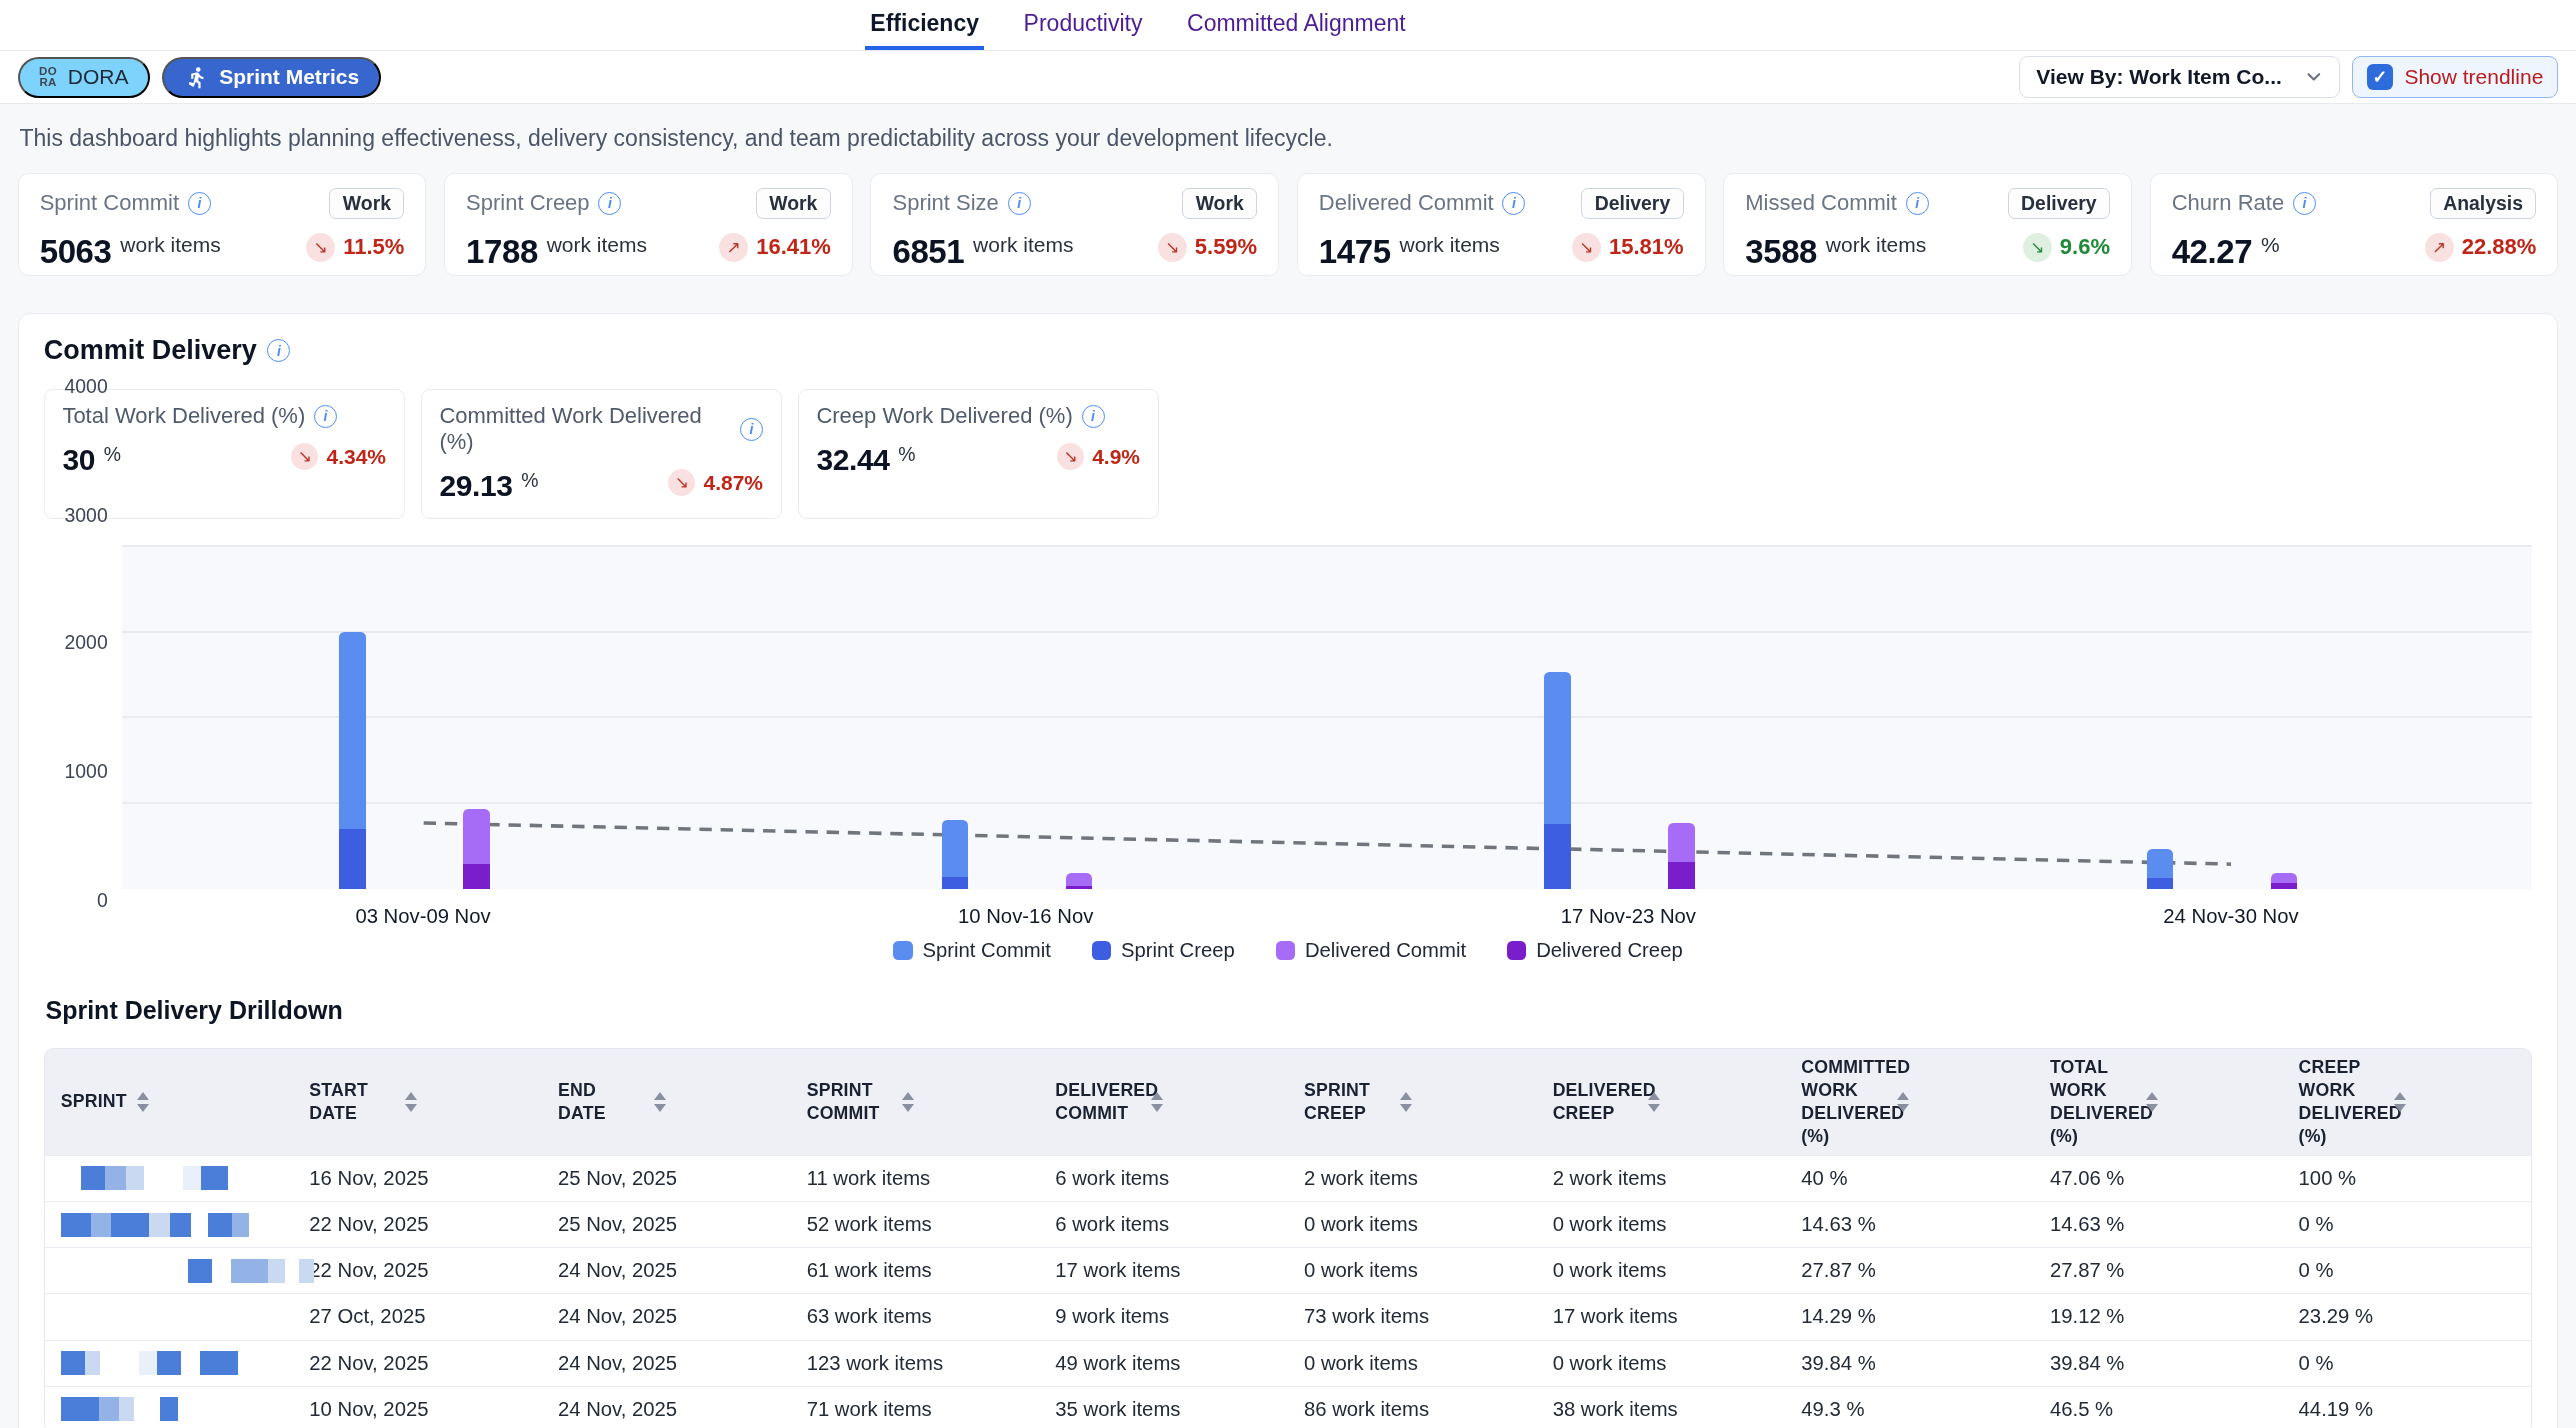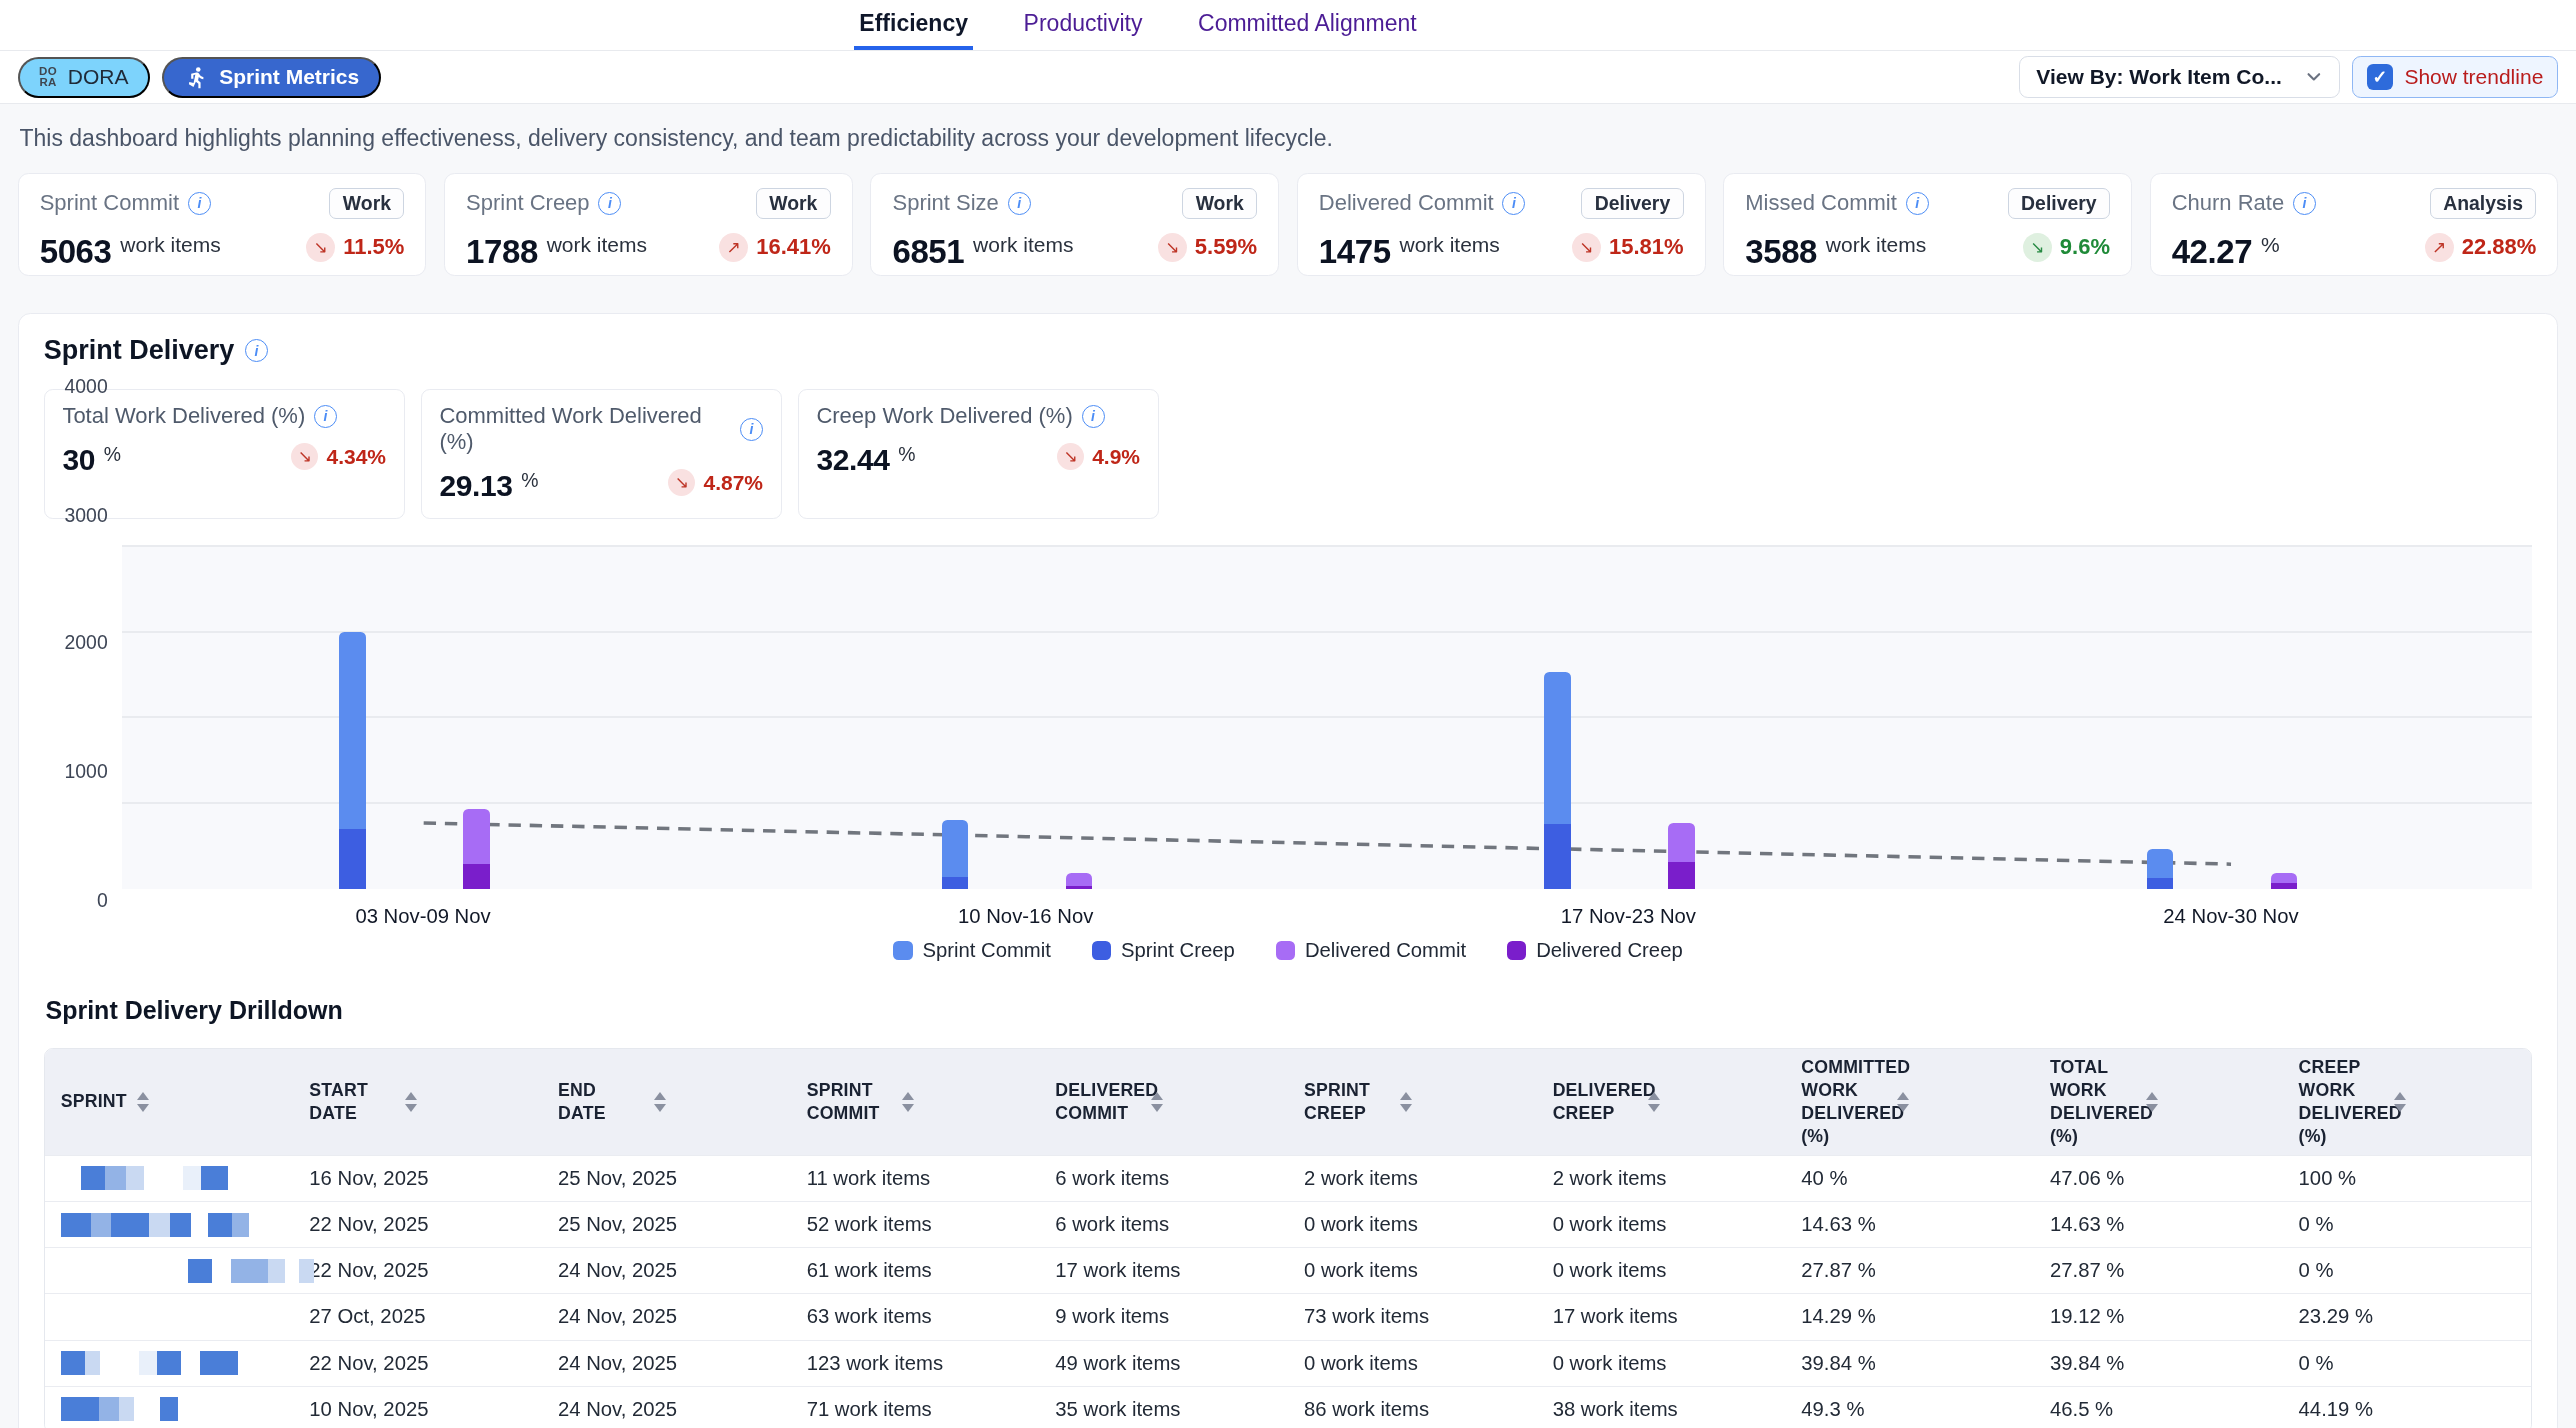--- a/index.html
+++ b/index.html
@@ -1,21 +1,21 @@
 <!DOCTYPE html>
 <html style="font-size:14px"><head>
 <meta charset="utf-8">
 <style>
   * { box-sizing: border-box; margin: 0; padding: 0; }
   html,body { width: 2576px; height: 1429px; overflow: hidden; }
   body { font-family: "Liberation Sans", sans-serif; background:#F7F8FA; color:#111827; }
 
   
   .tabbar { height:51px; background:#fff; border-bottom:1.8px solid #E8EAEE; display:flex; align-items:stretch; justify-content:center; position:relative; }
-  .tabbar-inner { display:flex; gap:45px; position:relative; left:-150px; }
+  .tabbar-inner { display:flex; gap:34px; position:relative; left:-150px; }
   .tab { display:flex; align-items:center; font-size:23px; color:#4c1d95; cursor:pointer; border-bottom:4.4px solid transparent; padding:0 5.3px; }
   .tab.active { color:#0F172A; font-weight:700; border-bottom-color:#2563EB; }
 
   
   .toolbar { height:53px; background:#fff; border-bottom:1.8px solid #E8EAEE; display:flex; align-items:center; padding:0 17.7px; }
   .pill { height:41px; border-radius:21px; display:inline-flex; align-items:center; gap:10.6px; padding:0 19.4px; font-size:21px; cursor:pointer; }
   .pill.gray { background:#7dd3fc; color:#1F2937; margin-right:12.4px; }
   .pill.blue { background:#3767CE; color:#fff; font-weight:600; }
   .dora-glyph { font-size:11.5px; font-weight:800; line-height:0.95; color:#3F4650; letter-spacing:0.4px; }
   .run-icon { width:25px; height:25px; }
@@ -222,21 +222,21 @@
           <span class="trend red">
             <span class="trend-circle">↗</span>
             <span class="trend-pct">22.88%</span>
           </span>
         </div>
       </div>
     </div>
 
   <div class="big-card">
     <div class="sd-title-row">
-      <span class="sd-title">Sprint Delivery</span>
+      <span class="sd-title">Commit Delivery</span>
       <span class="info">i</span>
     </div>
 
     <div class="subcards">
         <div class="scard">
           <div class="mcard-top">
             <span class="mcard-title">Total Work Delivered (%)</span>
             <span class="info">i</span>
           </div>
           <div class="mcard-val">

